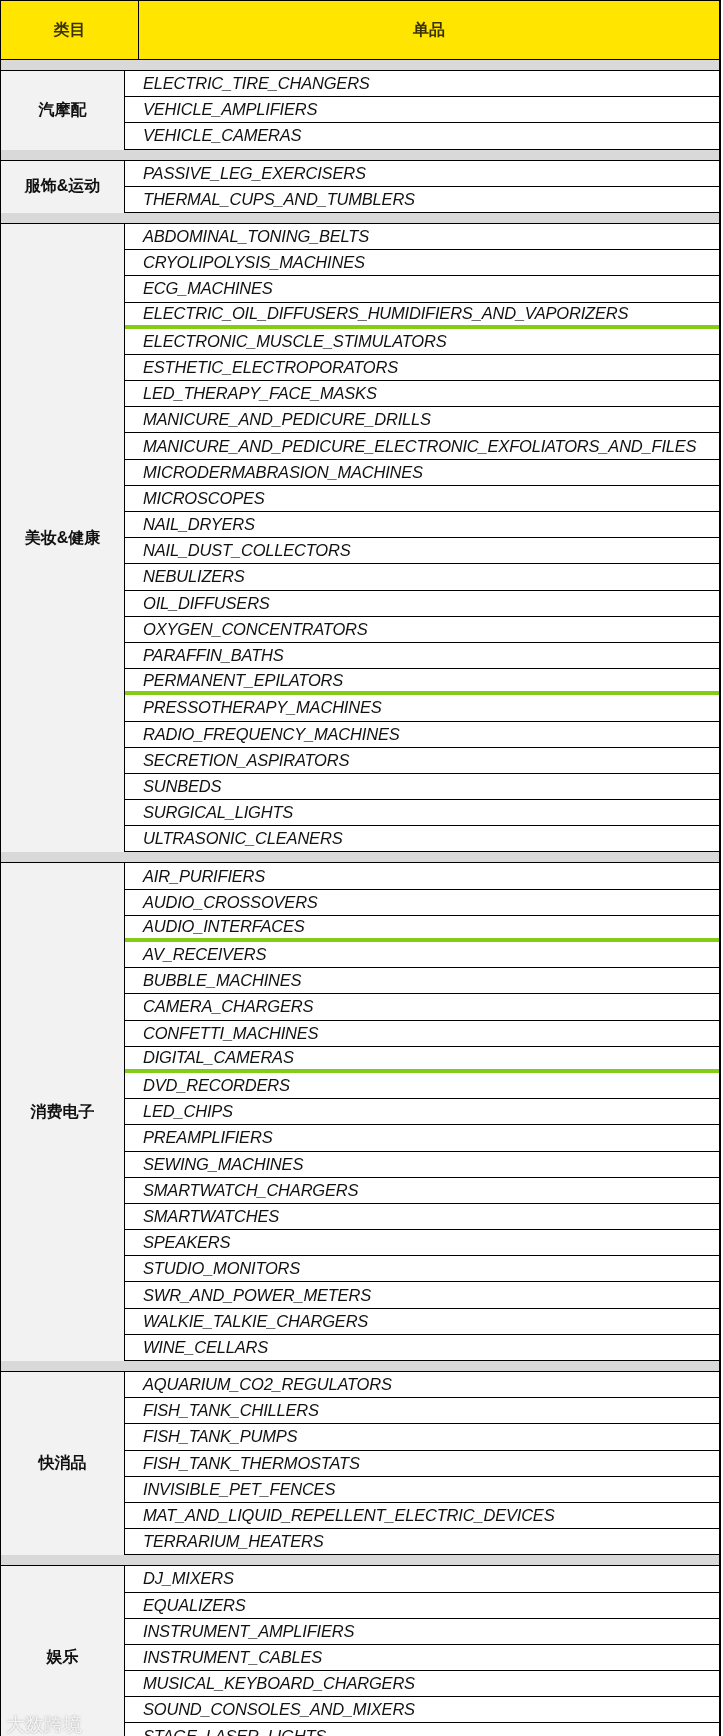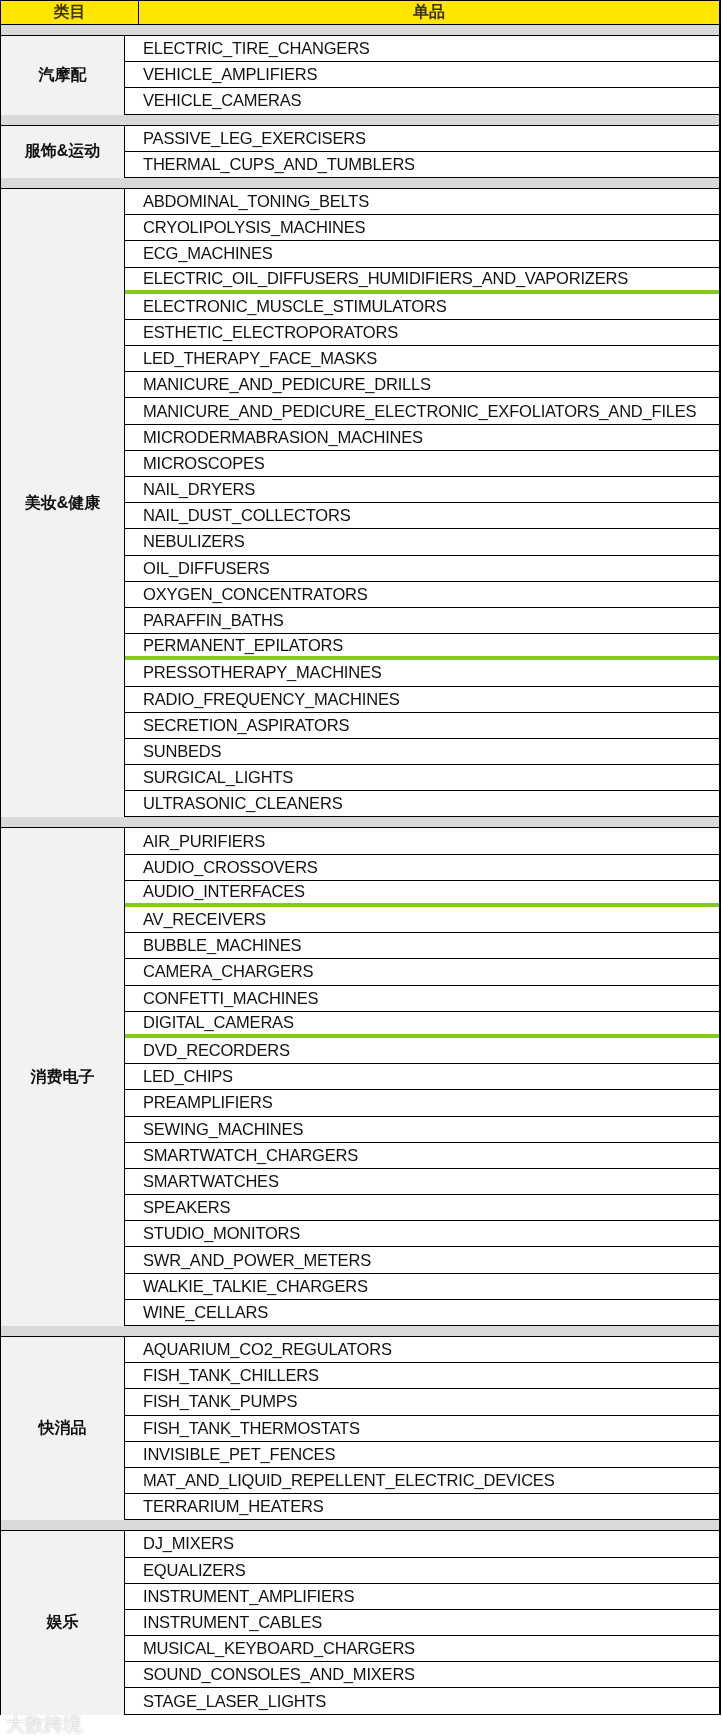--- a/index.html
+++ b/index.html
@@ -1,25 +1,25 @@
 <!DOCTYPE html>
 <html><head>
   <meta charset="utf-8">
   <style>
     * { box-sizing: border-box; margin: 0; padding: 0; }
     html, body { width: 723px; height: 1736px; background: #ffffff; overflow: hidden; }
     body { font-family: "Liberation Sans", "DejaVu Sans", sans-serif; position: relative; }
     .table { position: absolute; left: 0; top: 0; width: 721px; border-left: 1px solid #000; border-right: 2px solid #000; }
-    .header { display: flex; height: 25px; background: #FFE500; border-top: 1px solid #000; border-bottom: 1px solid #000; font-family: Liberation Mono, monospace; }
+    .header { display: flex; height: 60px; background: #FFE500; border-top: 1px solid #000; border-bottom: 1px solid #000; font-family: Liberation Mono, monospace; }
     .header .h-cat { width: 138px; border-right: 1px solid #000; display: flex; align-items: center; justify-content: center; font-weight: bold; font-size: 16px; color: #3a3200; }
     .header .h-item { flex: 1; display: flex; align-items: center; justify-content: center; font-weight: bold; font-size: 16px; color: #3a3200; }
     .band { height: 11px; background: #D9D9D9; border-bottom: 1px solid #000; }
     .group { display: flex; }
     .cat { width: 124px; background: #F2F2F2; border-right: 1px solid #000; display: flex; align-items: center; justify-content: center; font-weight: bold; font-size: 16px; color: #111; }
-    .items { flex: 1; }
+    .items { flex: 1; font-style: italic; }
     .row { height: 26.2px; display: flex; align-items: center; padding-left: 18px; font-size: 16.5px; color: #111; border-bottom: 1px solid #000; letter-spacing: -0.2px; white-space: nowrap; overflow: hidden; }
     .row.thick { border-bottom: 4px solid #84cc16; }
     .row:last-child { border-bottom: 1px solid #000; }
     .watermark { position: absolute; left: 6px; top: 1712px; font-size: 19px; color: rgba(255,255,255,0.85); text-shadow: 0 0 2px rgba(0,0,0,0.35); font-family: "DejaVu Sans", sans-serif; }
   </style>
 </head>
 <body>
 
 <div class="table">
   <div class="header">

